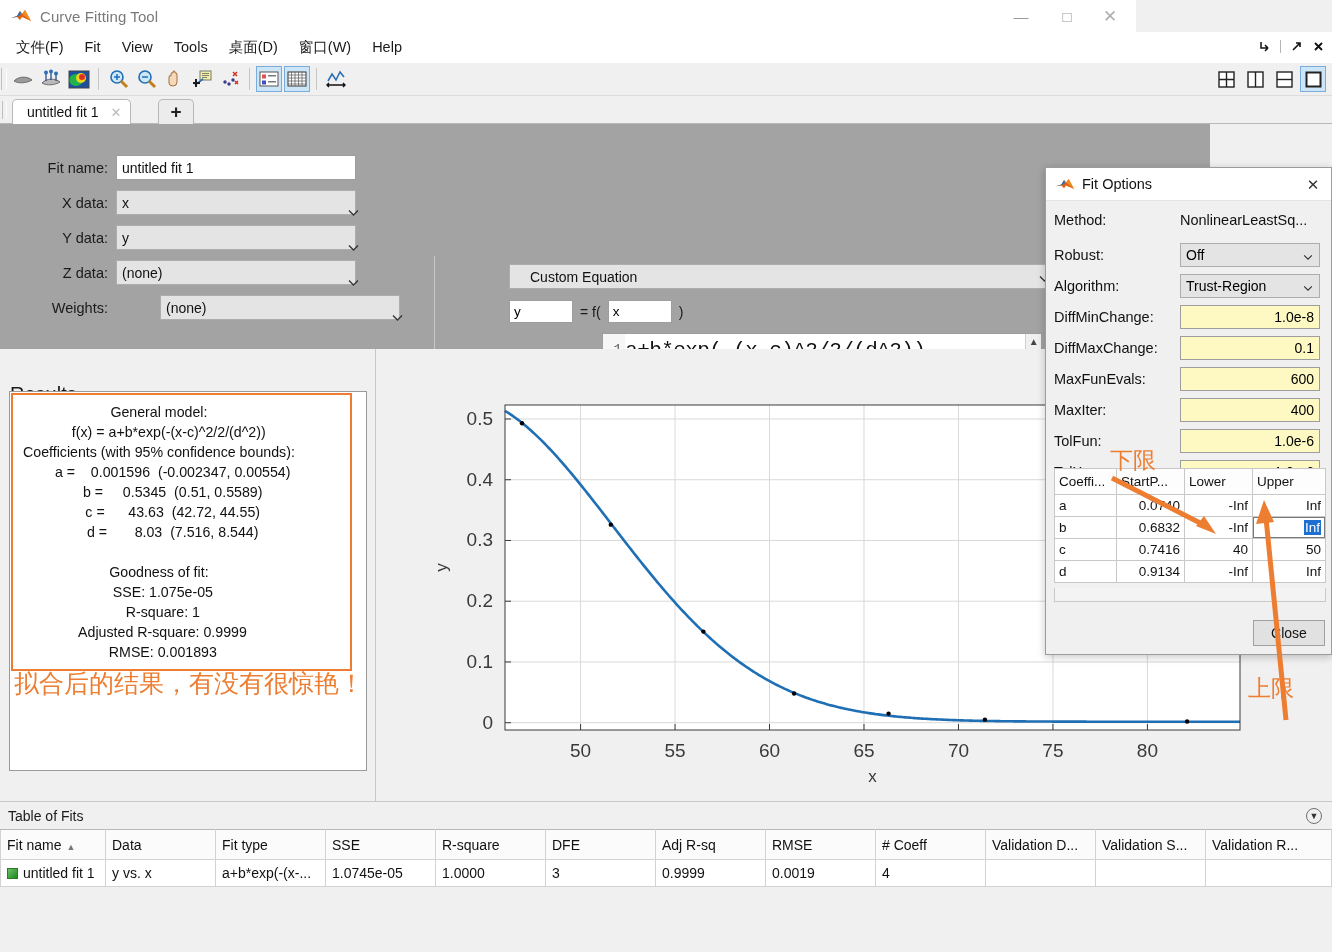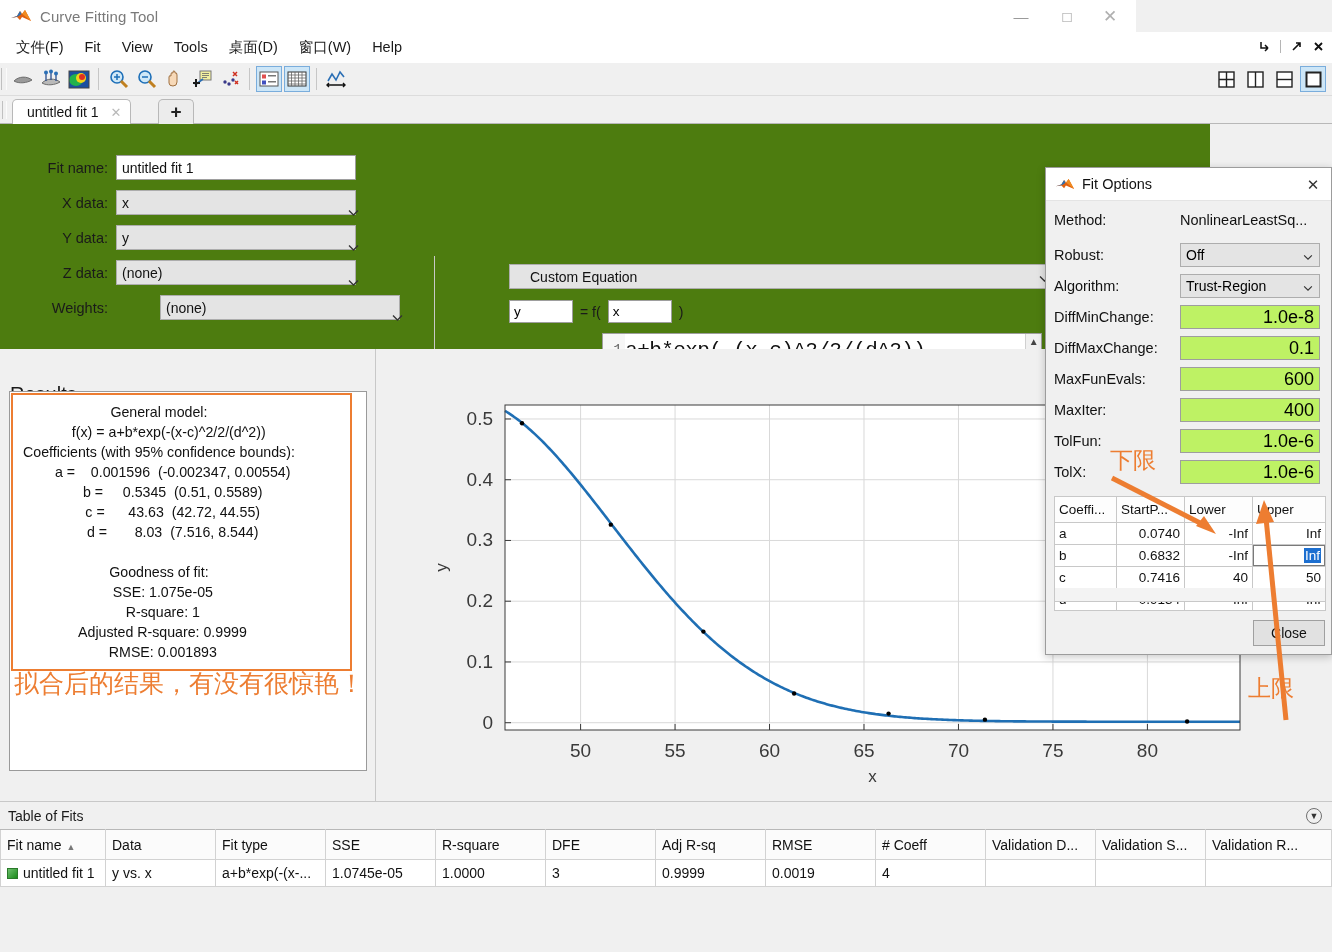--- a/index.html
+++ b/index.html
@@ -109,21 +109,21 @@
     position: absolute; left: 158px; top: 3px; width: 36px; height: 25px;
     background: #ececec; border: 1px solid #b8b8b8; border-bottom: none;
     border-radius: 5px 5px 0 0;
     display: flex; align-items: center; justify-content: center;
     font-size: 19px; color: #222; font-weight: 600;
   }
 
   
   .fitpanel {
     position: absolute; left: 0; top: 124px; width: 1210px; height: 225px;
-    background: #4d7c0f;
+    background: #a3a3a3;
   }
   .form-row { position: absolute; display: flex; align-items: center; }
   .form-label {
     width: 106px; text-align: right; padding-right: 8px;
     font-size: 14.5px; color: #1a1a1a;
   }
   .txt-input {
     width: 240px; height: 25px; background: #ffffff;
     border: 1px solid #9e9e9e; font-size: 14px; color: #111;
     padding: 0 5px; display: flex; align-items: center;
@@ -288,26 +288,26 @@
     position: absolute; left: 8px; display: flex; align-items: center; width: 272px;
   }
   .dlg-label { font-size: 14.5px; color: #111; width: 126px; }
   .dlg-static { font-size: 14.5px; color: #111; }
   .dlg-combo {
     width: 140px; height: 24px; background: #e4e4e4; border: 1px solid #adadad;
     font-size: 14px; padding: 0 5px; display: flex; align-items: center;
     position: relative;
   }
   .dlg-field {
-    width: 140px; height: 24px; background: #bef264; border: 1px solid #9e9e9e;
-    font-size: 18px; padding: 0 5px; display: flex; align-items: center;
+    width: 140px; height: 24px; background: #fef9c3; border: 1px solid #9e9e9e;
+    font-size: 14px; padding: 0 5px; display: flex; align-items: center;
     justify-content: flex-end;
   }
   .dlg-table {
-    position: absolute; left: 8px; top: 328px; width: 272px;
+    position: absolute; left: 8px; top: 300px; width: 272px;
     border-collapse: collapse; font-size: 13.5px; color: #111;
     background: #fff;
   }
   .dlg-table th {
     background: #fdfdfd; border: 1px solid #c8c8c8; font-weight: normal;
     padding: 3px 4px; height: 26px; text-align: left; white-space: nowrap;
   }
   .dlg-table td {
     border: 1px solid #c8c8c8; padding: 2px 4px; height: 22px;
     background: #fff;

